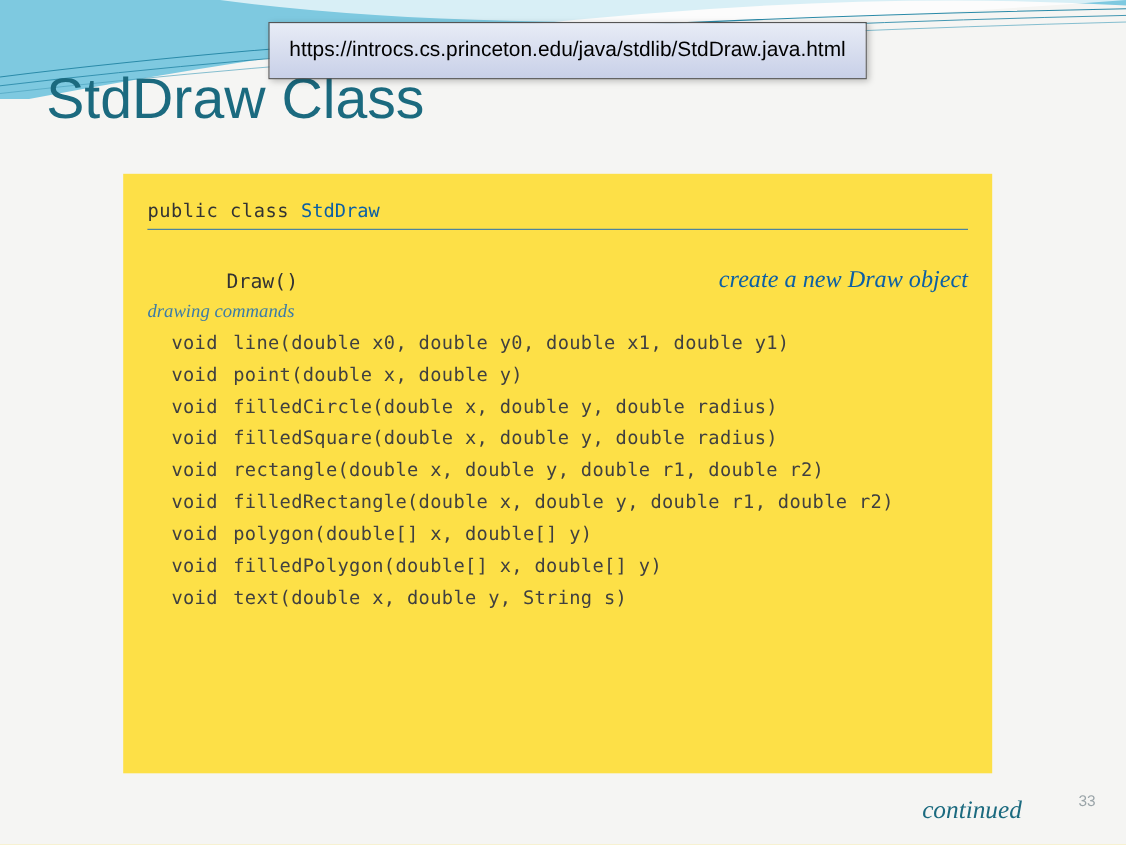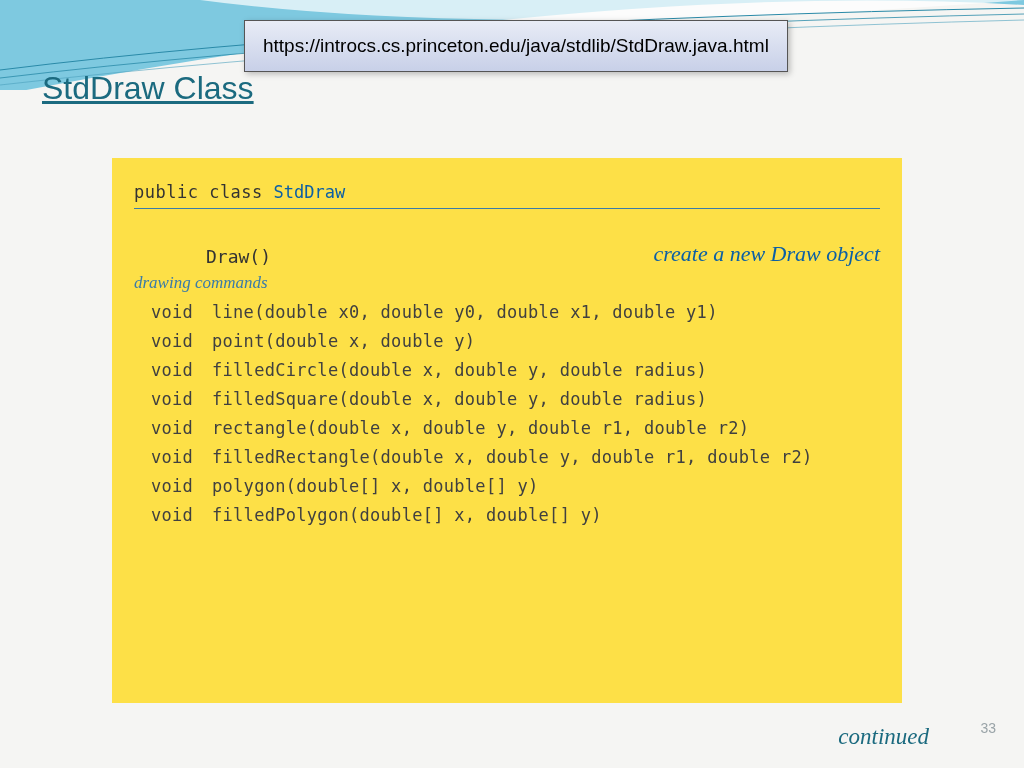--- a/index.html
+++ b/index.html
@@ -26,28 +26,27 @@
       background: linear-gradient(#e8ecf6, #c8d0e8);
       border: 1px solid #555;
       padding: 14px 18px;
       font-size: 19px;
       color: #000;
       z-index: 10;
       box-shadow: 2px 2px 6px rgba(0,0,0,0.25);
     }
     .slide-title {
       position: absolute;
-      top: 70px;
+      top: 60px;
       left: 42px;
-      font-size: 32px;
+      font-size: 52px;
       font-weight: 400;
       color: #1b6a7f;
       font-family: "Segoe UI Light", "Helvetica Neue", Arial, sans-serif;
       z-index: 5;
-      text-decoration: underline;
     }
     .api-panel {
       position: absolute;
       top: 158px;
       left: 112px;
       width: 790px;
       height: 545px;
       background: #fde047;
       padding: 24px 22px;
       font-family: "Lucida Console", "Consolas", monospace;
@@ -93,21 +92,21 @@
       list-style: none;
       padding-left: 12px;
     }
     .method-list li {
       white-space: nowrap;
       padding: 4.5px 0;
       font-size: 17px;
       letter-spacing: 0.3px;
       color: #404040;
     }
-    .ret { display: inline-block; width: 52px; text-align: center; margin-right: 14px; }
+    .ret { display: inline-block; width: 52px; text-align: right; margin-right: 14px; }
     .continued {
       position: absolute;
       bottom: 18px;
       right: 95px;
       font-style: italic;
       font-family: Georgia, serif;
       color: #1b6a7f;
       font-size: 23px;
       z-index: 20;
     }
@@ -151,17 +150,18 @@
   <div class="section-label">drawing commands</div>
   <ul class="method-list" id="method-list">
       <li><span class="ret">void</span><span>line(double x0, double y0, double x1, double y1)</span></li>
       <li><span class="ret">void</span><span>point(double x, double y)</span></li>
       <li><span class="ret">void</span><span>filledCircle(double x, double y, double radius)</span></li>
       <li><span class="ret">void</span><span>filledSquare(double x, double y, double radius)</span></li>
       <li><span class="ret">void</span><span>rectangle(double x, double y, double r1, double r2)</span></li>
       <li><span class="ret">void</span><span>filledRectangle(double x, double y, double r1, double r2)</span></li>
       <li><span class="ret">void</span><span>polygon(double[] x, double[] y)</span></li>
       <li><span class="ret">void</span><span>filledPolygon(double[] x, double[] y)</span></li>
+      <li><span class="ret">void</span><span>text(double x, double y, String s)</span></li>
     </ul>
 </div>
 
 <div class="continued">continued</div>
 <div class="slide-num">33</div>
 
 </body></html>

